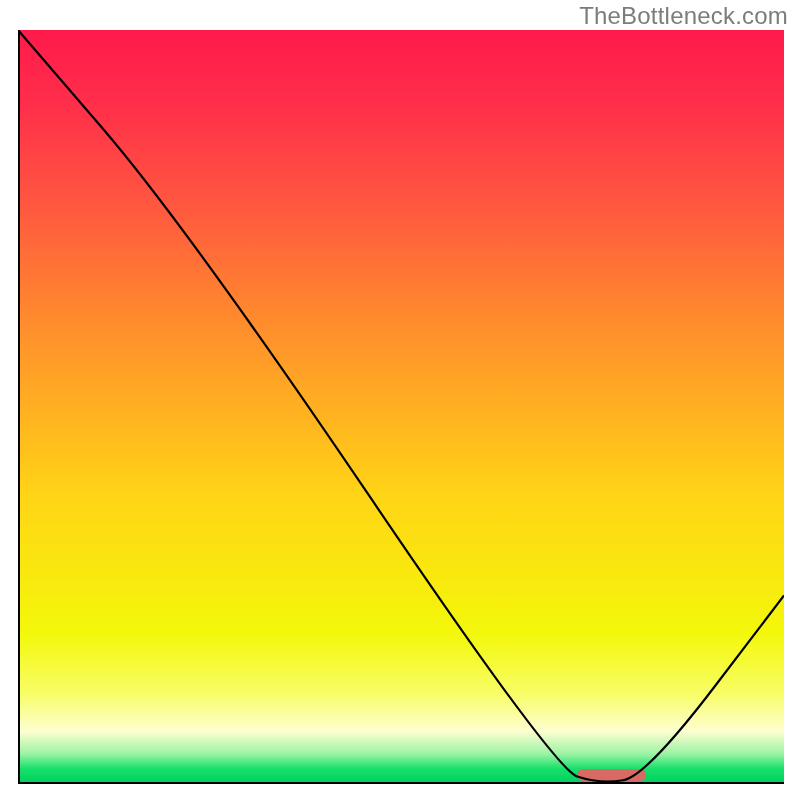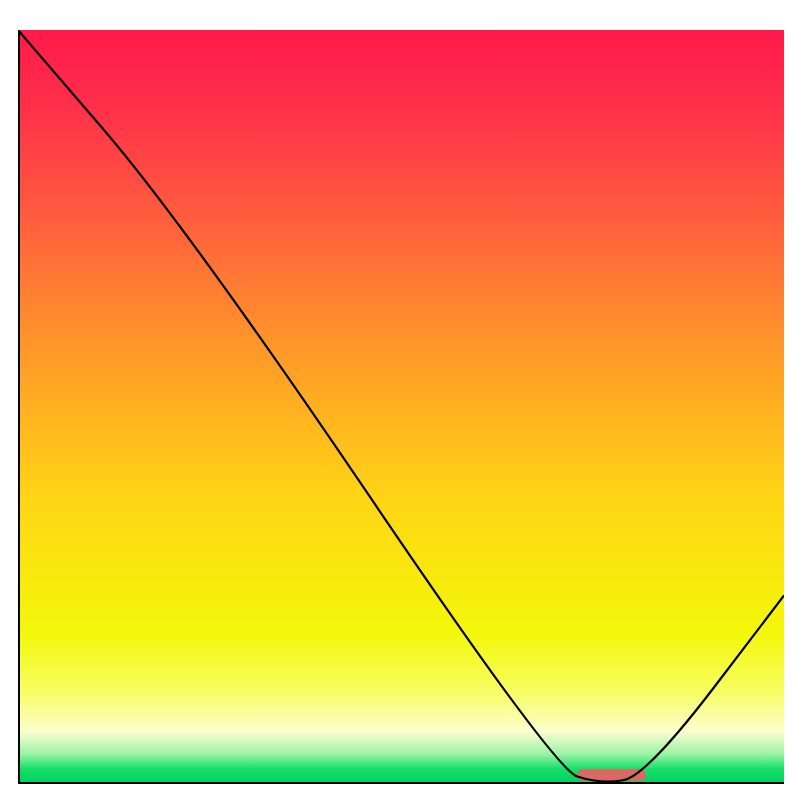--- a/index.html
+++ b/index.html
@@ -63,20 +63,21 @@
     border-left: 2px solid #000;
     border-bottom: 2px solid #000;
     box-sizing: border-box;
     pointer-events: none;
   }
 </style>
 </head>
 <body>
 
 <div class="wrap">
+  <div class="watermark">TheBottleneck.com</div>
 
   <div class="plot">
     <div class="plot-bg"></div>
 
     <svg viewBox="0 0 100 100" preserveAspectRatio="none">
 
       <rect y="98" height="1.6" rx="0.8" ry="0.8" fill="#d96a63" width="9" x="73"></rect>
 
       <path fill="none" stroke="#000" stroke-width="2.2" vector-effect="non-scaling-stroke" d="M 0 0 Q 0 0 11 13 Q 22 26 46 62 Q 70 98 73 99 Q 76 100 79 99.5 Q 82 99 91 87 T 100 75"></path>
     </svg>

